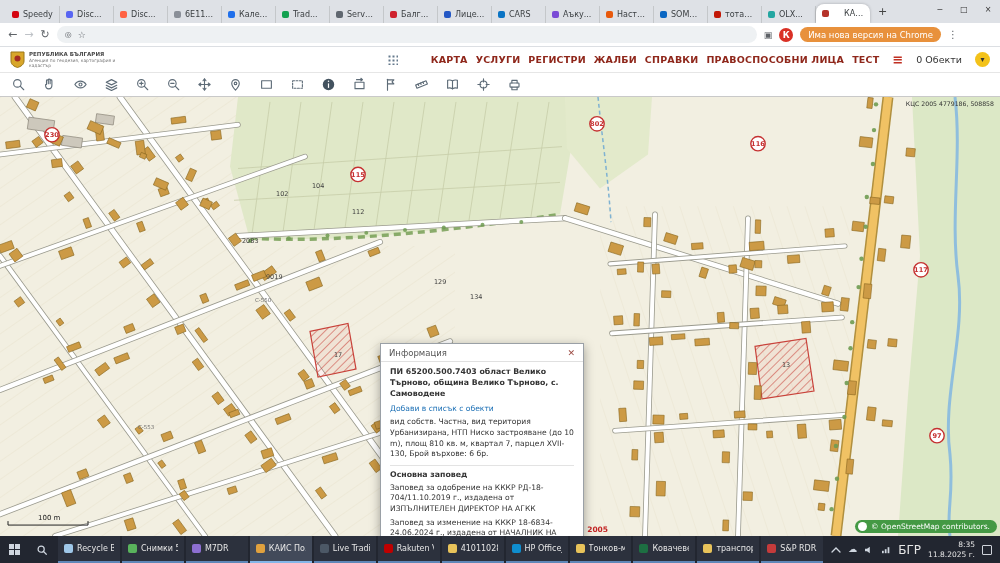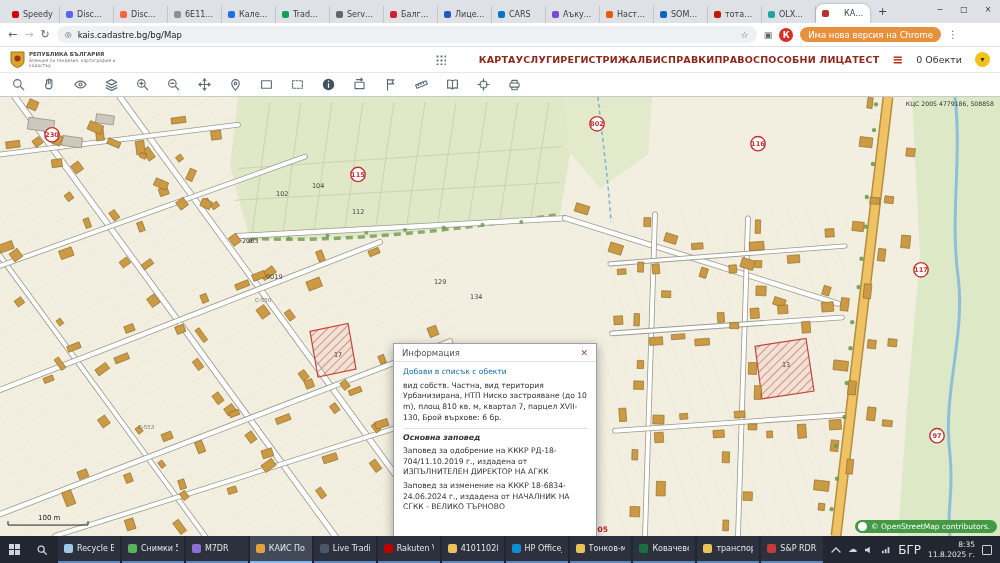--- a/index.html
+++ b/index.html
@@ -31,44 +31,44 @@
   .kebab{color:#5f6368;font-size:10px;}
 
   
   .siteheader{height:26px;background:#fff;display:flex;align-items:center;gap:13px;padding:0 10px;border-bottom:1px solid #e6e6e6;flex:none;}
   .logo{display:flex;align-items:center;gap:4px;}
   .logo-text{display:flex;flex-direction:column;line-height:1.2;}
   .logo-l1{font-size:5.5px;font-weight:bold;color:#4a4a4a;white-space:nowrap;}
   .logo-l2{font-size:4.4px;color:#777;max-width:100px;}
   .spacer{flex:1;}
   .gridicon{width:11px;height:11px;background-image:radial-gradient(circle,#64798c 1.1px,transparent 1.3px);background-size:4px 4px;background-position:.5px .5px;flex:none;}
-  .mainnav{display:flex;gap:0;margin-left:20px;}
+  .mainnav{display:flex;gap:8px;margin-left:20px;}
   .mainnav span{font-size:9.5px;font-weight:bold;color:#8f271b;letter-spacing:.2px;white-space:nowrap;}
   .burger{color:#c03022;font-size:13px;font-weight:bold;line-height:1;}
   .objlabel{font-size:9.5px;font-weight:normal;color:#333;white-space:nowrap;}
   .objcircle{width:15px;height:15px;border-radius:50%;background:#f3c21a;display:flex;align-items:center;justify-content:center;font-size:8px;color:#333;flex:none;}
 
   
   .maptoolbar{height:24px;background:#fff;display:flex;align-items:center;gap:14px;padding:0 10px;border-bottom:1px solid #c9c9c9;flex:none;}
   .tool{width:17px;height:17px;display:flex;align-items:center;justify-content:center;}
   .tool svg{width:15px;height:15px;stroke:#5d6b77;fill:none;stroke-width:1.5;stroke-linecap:round;stroke-linejoin:round;}
 
   
   .mapwrap{position:relative;flex:1;overflow:hidden;background:#f2efe1;}
   #map-svg{position:absolute;inset:0;width:100%;height:100%;}
 
-  .popup{position:absolute;left:393px;top:246px;width:204px;height:196px;background:#fff;border:1px solid #9aa0a6;box-shadow:0 3px 10px rgba(0,0,0,.35);overflow:hidden;display:flex;flex-direction:column;z-index:5;}
+  .popup{position:absolute;left:380px;top:246px;width:204px;height:196px;background:#fff;border:1px solid #9aa0a6;box-shadow:0 3px 10px rgba(0,0,0,.35);overflow:hidden;display:flex;flex-direction:column;z-index:5;}
   .popup-head{display:flex;align-items:center;justify-content:space-between;padding:4px 8px 3px;border-bottom:1px solid #e0e0e0;flex:none;}
   .popup-title{font-size:8.5px;color:#555;}
   .popup-close{font-size:9px;color:#9c4a42;}
   .popup-body{padding:5px 9px;font-size:7.6px;color:#333;line-height:1.4;}
   .prop-title{font-weight:bold;font-size:7.8px;margin-bottom:4px;}
   .add-link{color:#1b6fb5;margin-bottom:3px;font-size:7.6px;}
   .details{margin-bottom:5px;}
-  .sec-title{font-weight:bold;border-top:1px solid #e3e3e3;padding-top:4px;margin-top:2px;margin-bottom:2px;font-size:7.8px;font-style:italic;}
+  .sec-title{font-weight:bold;border-top:1px solid #e3e3e3;padding-top:4px;margin-top:2px;margin-bottom:2px;font-size:7.8px;}
   .sec-text{margin-bottom:3px;}
 
   .osm{position:absolute;right:3px;bottom:3px;background:#449944;border-radius:8px;color:#fff;font-size:7.5px;padding:2px 7px 2px 3px;display:flex;align-items:center;gap:4px;z-index:4;}
   .osm-logo{width:9px;height:9px;border-radius:50%;background:#fff;flex:none;}
 
   
   .taskbar{height:27px;background:#222630;display:flex;align-items:stretch;color:#e6e6e6;flex:none;}
   .tb-btn{width:28px;display:flex;align-items:center;justify-content:center;flex:none;}
   .winlogo{display:grid;grid-template-columns:5px 5px;grid-gap:1px;}
   .winlogo i{width:5px;height:5px;background:#cfd6df;display:block;}
@@ -164,21 +164,20 @@
       <span>×</span>
     </div>
   </div>
 
   <div class="urlrow">
     <span class="navbtn">←</span>
     <span class="navbtn disabled">→</span>
     <span class="navbtn">↻</span>
     <div class="omnibox">
       <span class="tune">◎</span>
-      <span class="url">kais.cadastre.bg/bg/Map</span>
       <span class="star">☆</span>
     </div>
     <span class="ext-icon">▣</span>
     <span class="avatar">К</span>
     <span class="chip">Има нова версия на Chrome</span>
     <span class="kebab">⋮</span>
   </div>
 
   <div class="siteheader">
     <div class="logo">
@@ -625,20 +624,21 @@
           <text x="994" y="9" text-anchor="end" font-size="6.2" fill="#333">КЦС 2005 4779186, 508858</text>
         </g>
     </svg>
 
     <div class="popup">
       <div class="popup-head">
         <span class="popup-title">Информация</span>
         <span class="popup-close">✕</span>
       </div>
       <div class="popup-body">
+        <div class="prop-title">ПИ 65200.500.7403 област Велико Търново, община Велико Търново, с. Самоводене</div>
         <div class="add-link">Добави в списък с обекти</div>
         <div class="details">вид собств. Частна, вид територия Урбанизирана, НТП Ниско застрояване (до 10 m), площ 810 кв. м, квартал 7, парцел XVII-130, Брой върхове: 6 бр.</div>
         <div class="sec-title">Основна заповед</div>
         <div class="sec-text">Заповед за одобрение на КККР РД-18-704/11.10.2019 г., издадена от ИЗПЪЛНИТЕЛЕН ДИРЕКТОР НА АГКК</div>
         <div class="sec-text">Заповед за изменение на КККР 18-6834-24.06.2024 г., издадена от НАЧАЛНИК НА СГКК - ВЕЛИКО ТЪРНОВО</div>
       </div>
     </div>
 
     <div class="osm">
       <span class="osm-logo"></span>

